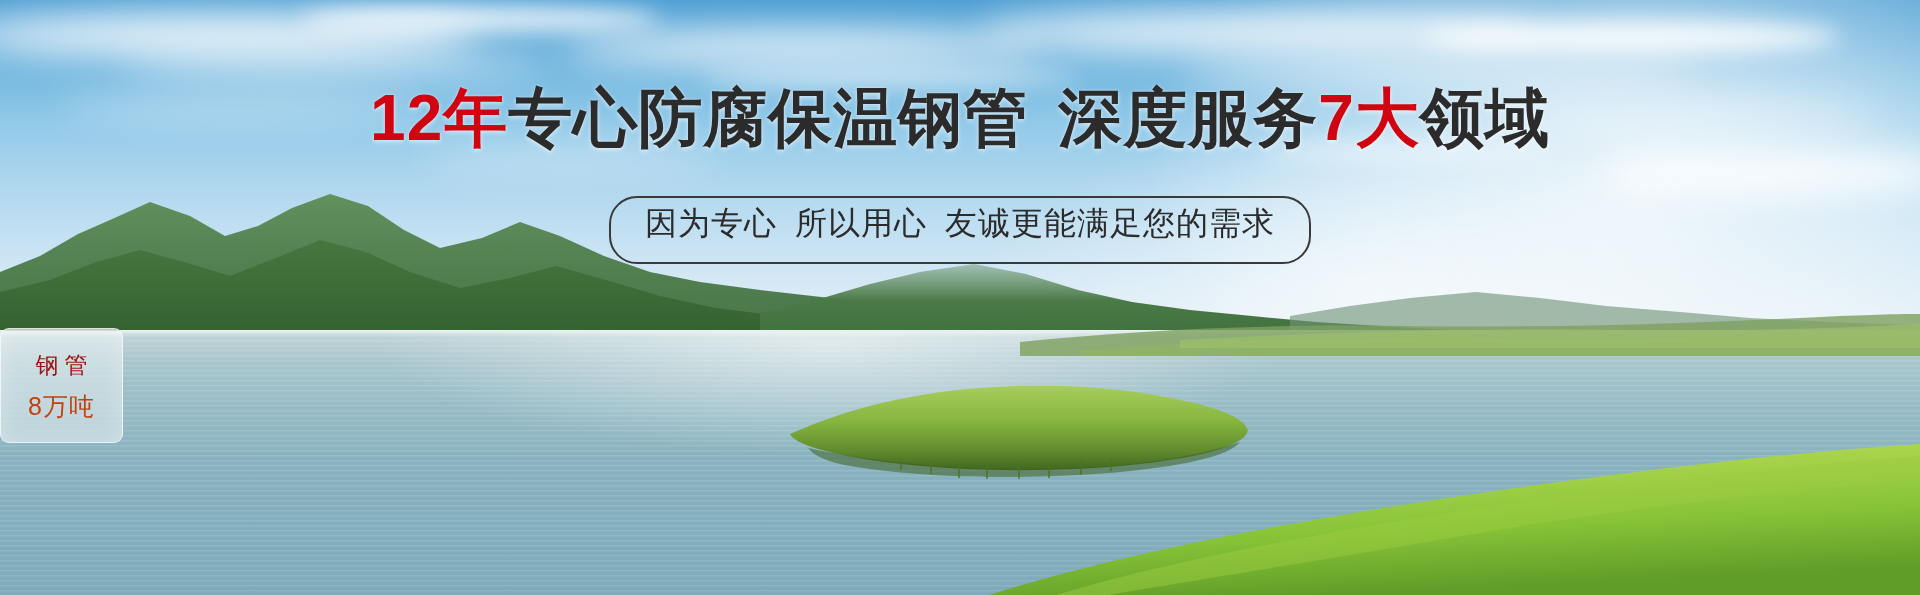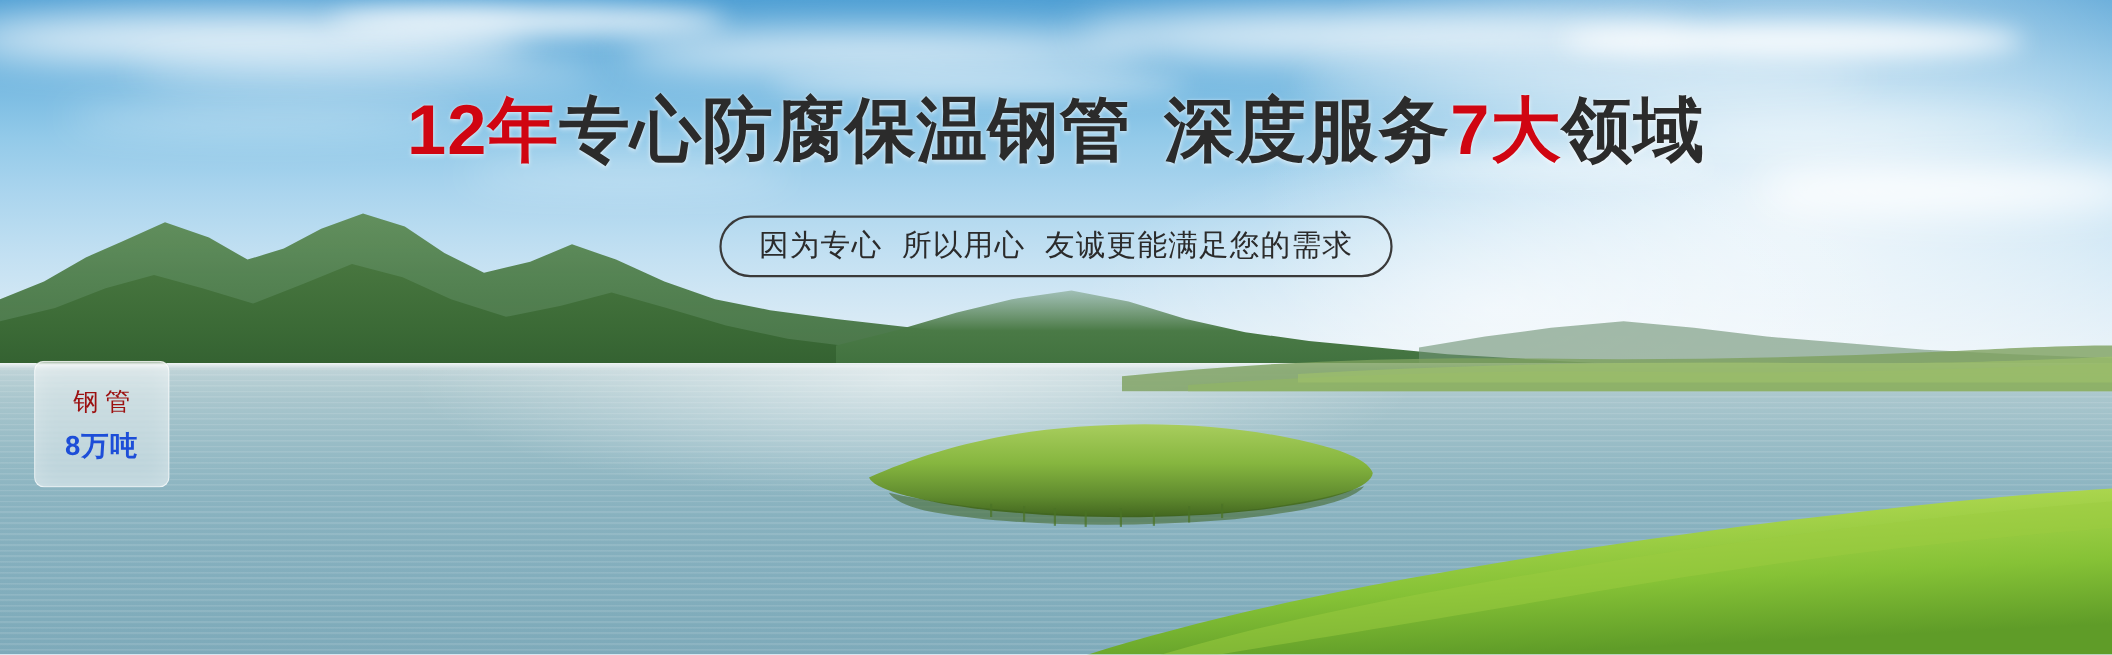--- a/index.html
+++ b/index.html
@@ -115,55 +115,55 @@
   .headline .red  { color:#d00511; }
   .headline .gap  { display:inline-block; width:30px; }
 
   .subtitle-wrap {
     position:absolute; left:0; top:196px; width:1920px;
     display:flex; justify-content:center;
   }
   .subtitle {
     border:2px solid #3a3a3a;
     border-radius:28px;
-    padding:8px 34px 10px;
-    font-size:27px;
+    padding:8px 34px 22px;
+    font-size:32px;
     line-height:34px;
     color:#2b2b2b;
     letter-spacing:1px;
     white-space:nowrap;
     background:transparent;
   }
   .subtitle .sp { display:inline-block; width:18px; }
 
   .cards {
     position:absolute; left:0; top:328px; width:1920px;
-    display:flex; justify-content:flex-start; gap:24px;padding-left:31px;
+    display:flex; justify-content:flex-start; gap:24px;
   }
   .card {
     width:123px; height:115px;
     border-radius:9px;
     background:rgba(255,255,255,.40);
     border:1px solid rgba(255,255,255,.72);
     box-shadow:inset 0 0 22px rgba(255,255,255,.30);
     display:flex; flex-direction:column;
     align-items:center; justify-content:center;
     gap:14px;
     backdrop-filter:blur(1px);
   }
   .card-label {
     font-size:23px; line-height:26px;
     color:#9c1010; letter-spacing:6px;
     text-indent:6px;
     font-weight:500;
   }
   .card-value {
     font-size:25px; line-height:28px;
-    color:#1d4ed8; letter-spacing:1px;
-    font-weight:700;
+    color:#c2410c; letter-spacing:1px;
+    font-weight:400;
   }
   .card-value sup { font-size:15px; vertical-align:super; line-height:0; }
 </style>
 </head>
 <body>
 
 <div class="banner">
 
   <div class="sky"></div>
   <div class="sky-bloom"></div>

